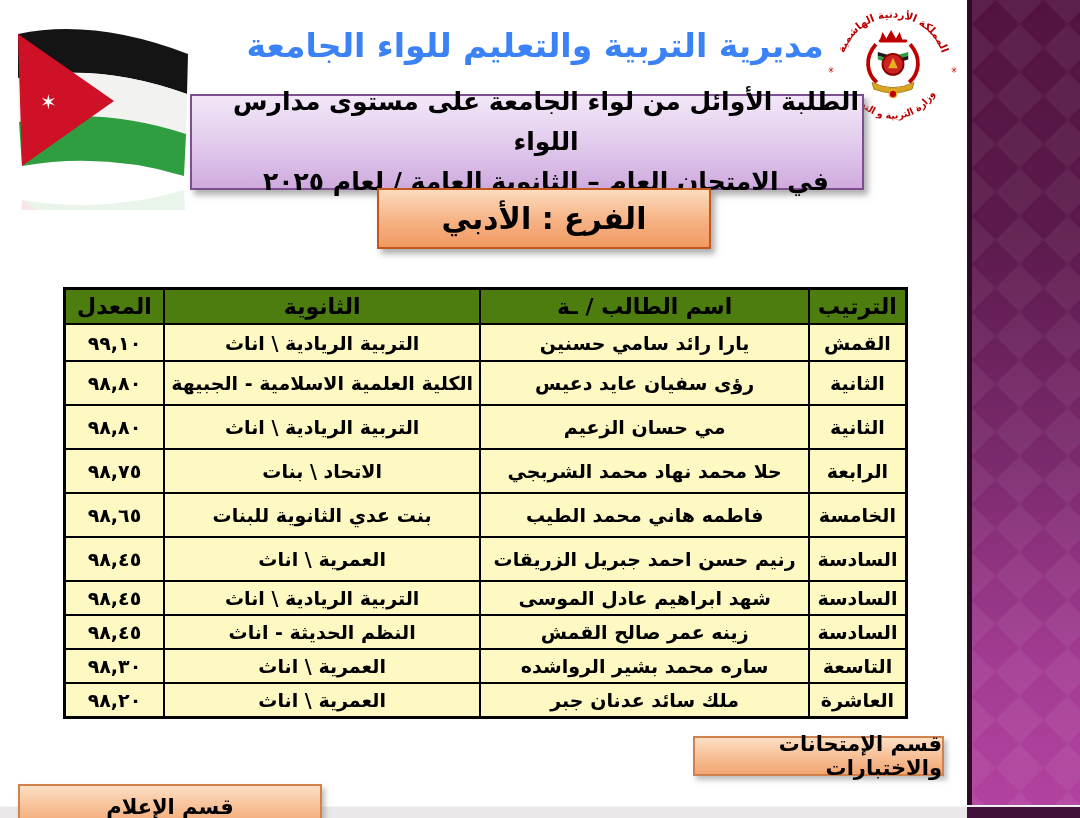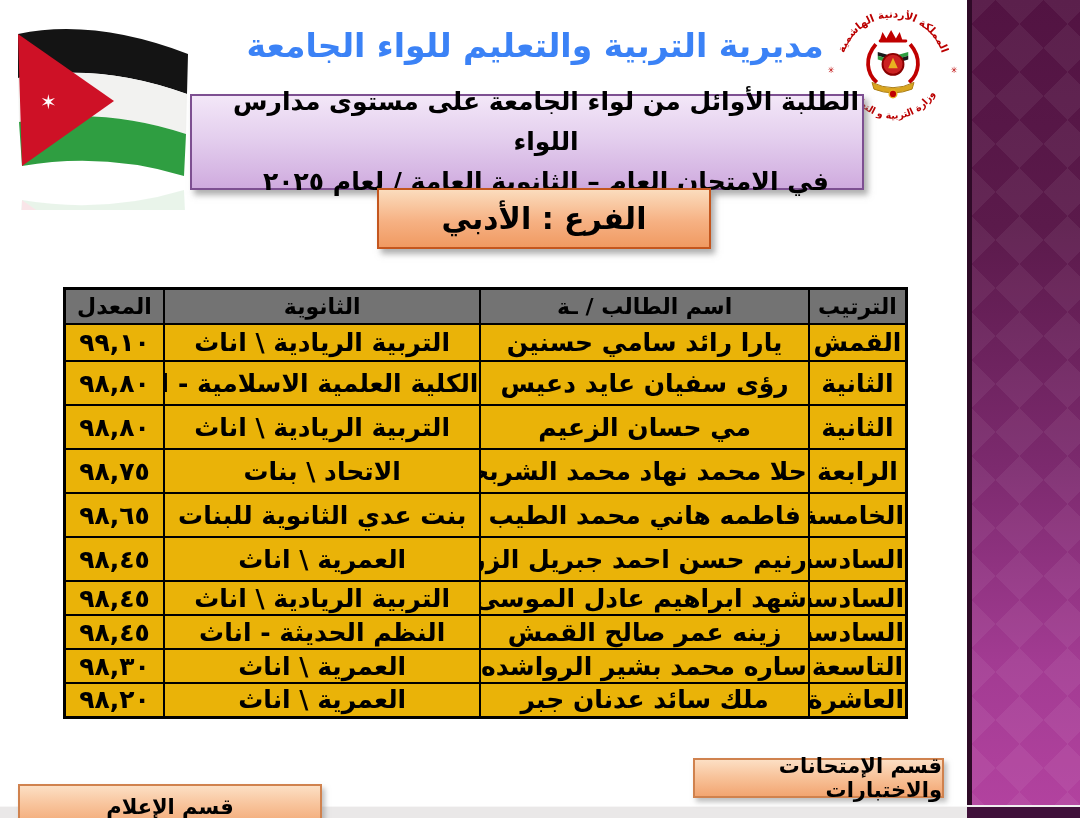--- a/index.html
+++ b/index.html
@@ -56,35 +56,35 @@
   .results{
     position:absolute;top:287px;left:63px;width:845px;
     border-collapse:collapse;direction:rtl;
     table-layout:fixed;
   }
   .results th,.results td{
     border:2px solid #000;text-align:center;vertical-align:middle;
     font-weight:bold;color:#000;overflow:hidden;white-space:nowrap;
   }
   .results{border:3px solid #000;}
-  .results th{background:#737373;font-size:22px;height:31px;}
-  .results td{font-size:25px;background:#eab308;}
+  .results th{background:#4d7c0f;font-size:22px;height:31px;}
+  .results td{font-size:19px;background:#fef9c3;}
   .results tbody tr{height:44px;}
   .results tbody tr:nth-child(1){height:37px;}
   .results tbody tr:nth-child(n+7){height:34px;}
   
   .footer-box{
     position:absolute;
     background:linear-gradient(180deg,#fcdfc4 0%,#f8c49c 45%,#f2a571 100%);
     border:2px solid #d0824e;
     box-shadow:3px 4px 5px rgba(130,130,130,.5);
     display:flex;align-items:center;justify-content:center;
     direction:rtl;font-size:21px;font-weight:bold;color:#000;
   }
-  .footer-right{top:758px;left:693px;width:247px;height:36px;}
+  .footer-right{top:736px;left:693px;width:247px;height:36px;}
   .footer-left{top:784px;left:18px;width:300px;height:41px;}
 </style>
 </head>
 <body>
 
 <div class="page">
 
   <div class="sidebar"></div>
   <div class="bottom-strip"></div>
   <div class="sidebar-bottom"></div>

